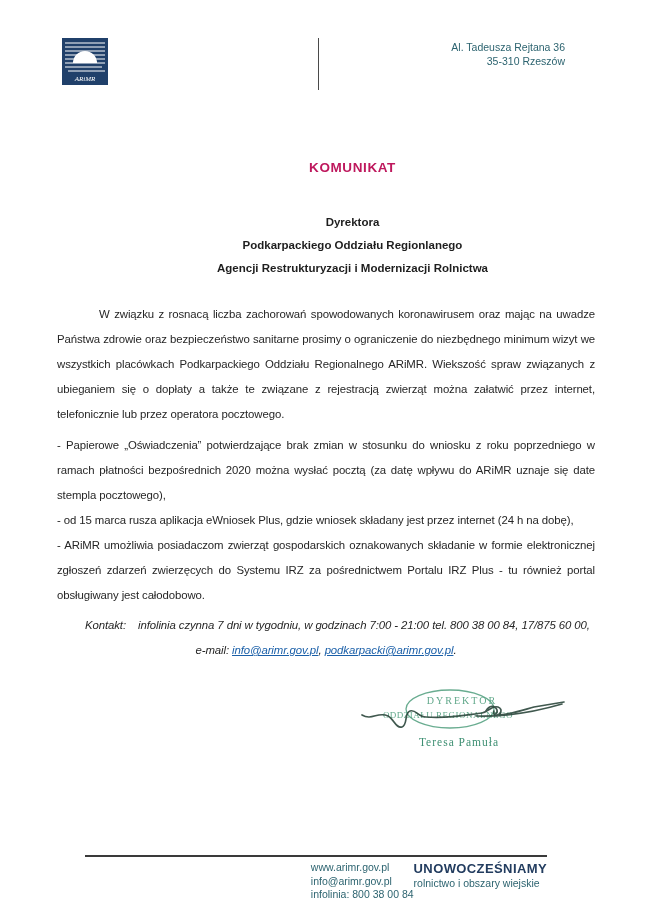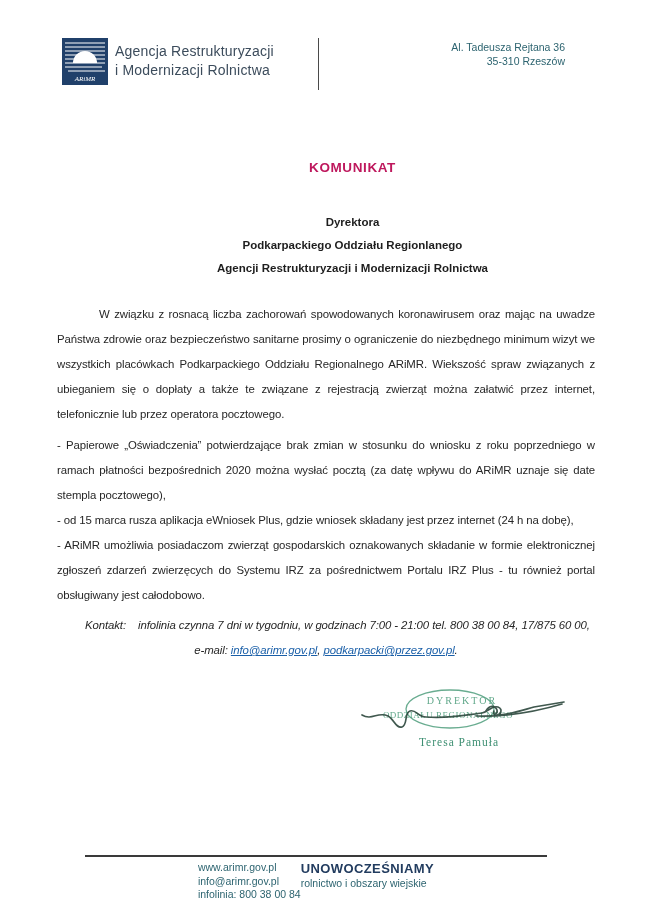--- a/index.html
+++ b/index.html
@@ -48,21 +48,21 @@
   .contact-l2{text-align:center;}
   .email-link{color:#1a5fa8;text-decoration:underline;cursor:pointer;}
 
   
   .stamp{position:absolute;top:683px;left:358px;width:212px;height:80px;}
 
   
   .footer{
     position:absolute;top:855px;left:85px;width:462px;
     border-top:2px solid #3a3a3a;padding-top:4px;
-    display:flex;justify-content:center;align-items:flex-start;
+    display:flex;justify-content:flex-end;align-items:flex-start;
   }
   .f-left{font-size:10.5px;line-height:13.5px;color:#2d6470;}
   .f-right{text-align:left;}
   .f-slogan{font-size:13px;font-weight:bold;letter-spacing:.4px;color:#223c5f;line-height:15px;}
   .f-tag{font-size:10.5px;color:#2d6470;line-height:14px;}
 </style>
 </head>
 <body>
 
 <div class="page">
@@ -78,24 +78,20 @@
         <line x1="3" y1="21" x2="43" y2="21"></line>
       </g>
       <path d="M11,25 A12,12 0 0 1 35,25 Z" fill="#ffffff"></path>
       <g stroke="#ffffff" stroke-width="1">
         <line x1="3" y1="25" x2="43" y2="25"></line>
         <line x1="3" y1="29" x2="40" y2="29"></line>
         <line x1="6" y1="33" x2="43" y2="33"></line>
       </g>
       <text x="23" y="43" text-anchor="middle" font-size="7" font-style="italic" fill="#ffffff" font-family="Liberation Serif, serif">ARiMR</text>
     </svg>
-    <div class="agency-name">
-      <div>Agencja Restrukturyzacji</div>
-      <div>i Modernizacji Rolnictwa</div>
-    </div>
     <div class="vline"></div>
     <div class="office">
       <div class="o-addr">Al. Tadeusza Rejtana 36</div>
       <div class="o-addr">35-310 Rzeszów</div>
     </div>
   </div>
 
   <div class="title-block">
     <span class="doc-title">KOMUNIKAT</span>
   </div>
@@ -109,21 +105,21 @@
     <p class="p-first">W związku z rosnacą liczba zachorowań spowodowanych koronawirusem oraz mając na uwadze Państwa zdrowie oraz bezpieczeństwo sanitarne prosimy o ograniczenie do niezbędnego minimum wizyt we wszystkich placówkach Podkarpackiego Oddziału Regionalnego ARiMR. Wiekszość spraw związanych z ubieganiem się o dopłaty a także te związane z rejestracją zwierząt można załatwić przez internet, telefonicznie lub przez operatora pocztowego.</p>
     <p class="p-bullets">- Papierowe „Oświadczenia” potwierdzające brak zmian w stosunku do wniosku z roku poprzedniego w ramach płatności bezpośrednich 2020 można wysłać pocztą (za datę wpływu do ARiMR uznaje się date stempla pocztowego),</p>
     <p>- od 15 marca rusza aplikacja eWniosek Plus, gdzie wniosek składany jest przez internet (24 h na dobę),</p>
     <p>- ARiMR umożliwia posiadaczom zwierząt gospodarskich oznakowanych składanie w formie elektronicznej zgłoszeń zdarzeń zwierzęcych do Systemu IRZ za pośrednictwem Portalu IRZ Plus - tu również portal obsługiwany jest całodobowo.</p>
 
     <div class="contact">
       <p class="contact-l1">
         <span class="contact-label">Kontakt:</span><span>infolinia czynna 7 dni w tygodniu, w godzinach 7:00 - 21:00 tel. 800 38 00 84, 17/875 60 00,</span>
       </p>
       <p class="contact-l2">
-        <span>e-mail: </span><span class="email-link">info@arimr.gov.pl</span><span>, </span><span class="email-link">podkarpacki@przez.gov.pl</span><span>.</span>
+        <span>e-mail: </span><span class="email-link">info@arimr.gov.pl</span><span>, </span><span class="email-link">podkarpacki@arimr.gov.pl</span><span>.</span>
       </p>
     </div>
   </div>
 
   <div class="stamp">
     <svg viewBox="0 0 212 80" width="212" height="80">
       <ellipse cx="92" cy="26" rx="44" ry="19" fill="none" stroke="#4f9e7d" stroke-width="1.3" opacity="0.85"></ellipse>
       <text x="104" y="21" text-anchor="middle" font-size="10" letter-spacing="2" fill="#4f9e7d" opacity="0.9" font-family="Liberation Serif, serif">DYREKTOR</text>
       <text x="90" y="35" text-anchor="middle" font-size="9" letter-spacing="0.5" fill="#4f9e7d" opacity="0.9" font-family="Liberation Serif, serif">ODDZIAŁU REGIONALNEGO</text>
       <g stroke="#2c473c" stroke-width="1.7" fill="none" stroke-linecap="round" opacity="0.9">

